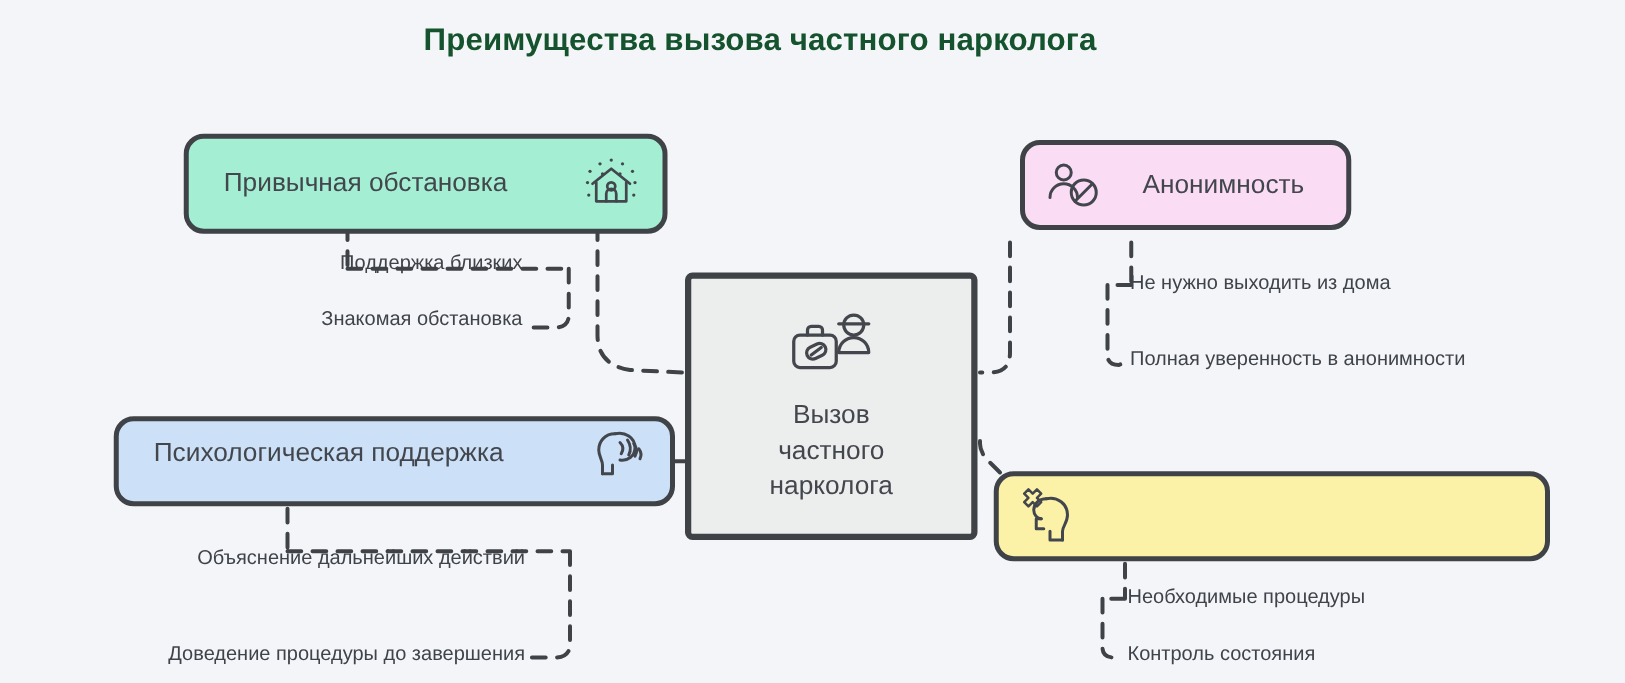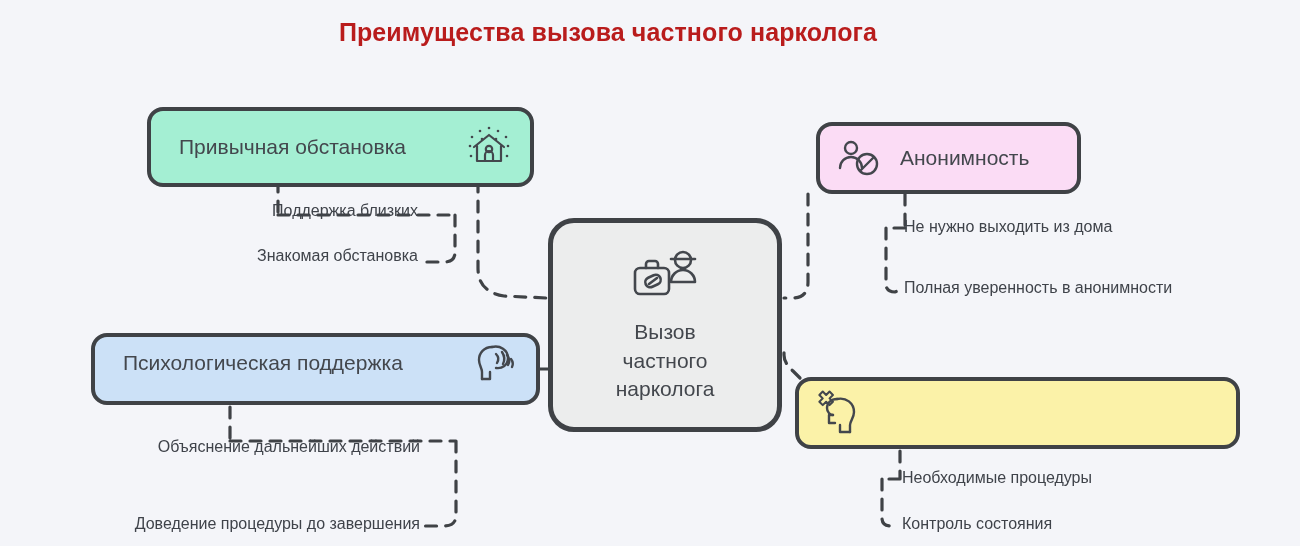--- a/index.html
+++ b/index.html
@@ -17,21 +17,21 @@
   }
   
   #page-title {
     position: absolute;
     top: 18px;
     left: 0;
     width: 1216px;
     text-align: center;
     font-size: 25px;
     font-weight: bold;
-    color: #b91c1c;
+    color: #14532d;
     letter-spacing: 0.1px;
   }
   
   svg.layer {
     position: absolute;
     top: 0;
     left: 0;
     width: 1300px;
     height: 546px;
     overflow: visible;
@@ -59,21 +59,21 @@
     align-items: center;
     justify-content: center;
   }
   
   #node-center {
     left: 548px;
     top: 218px;
     width: 234px;
     height: 214px;
     border-width: 5px;
-    border-radius: 26px;
+    border-radius: 6px;
     background: #eceded;
     flex-direction: column;
     justify-content: center;
     gap: 2px;
   }
   #node-center .label {
     text-align: center;
     font-size: 21px;
     color: #43474d;
     white-space: pre-line;
@@ -86,27 +86,27 @@
     left: 147px;
     top: 107px;
     width: 387px;
     height: 80px;
     background: #a4efd3;
     padding: 0 18px 0 28px;
     justify-content: space-between;
   }
   #node-pink {
     left: 816px;
-    top: 122px;
+    top: 112px;
     width: 265px;
     height: 72px;
     background: #fbdcf5;
     padding: 0 22px 0 16px;
     justify-content: flex-start;
-    gap: 18px;
+    gap: 32px;
   }
   #node-blue {
     left: 91px;
     top: 333px;
     width: 449px;
     height: 72px;
     background: #cce1f7;
     padding: 0 16px 12px 28px;
     justify-content: space-between;
   }

